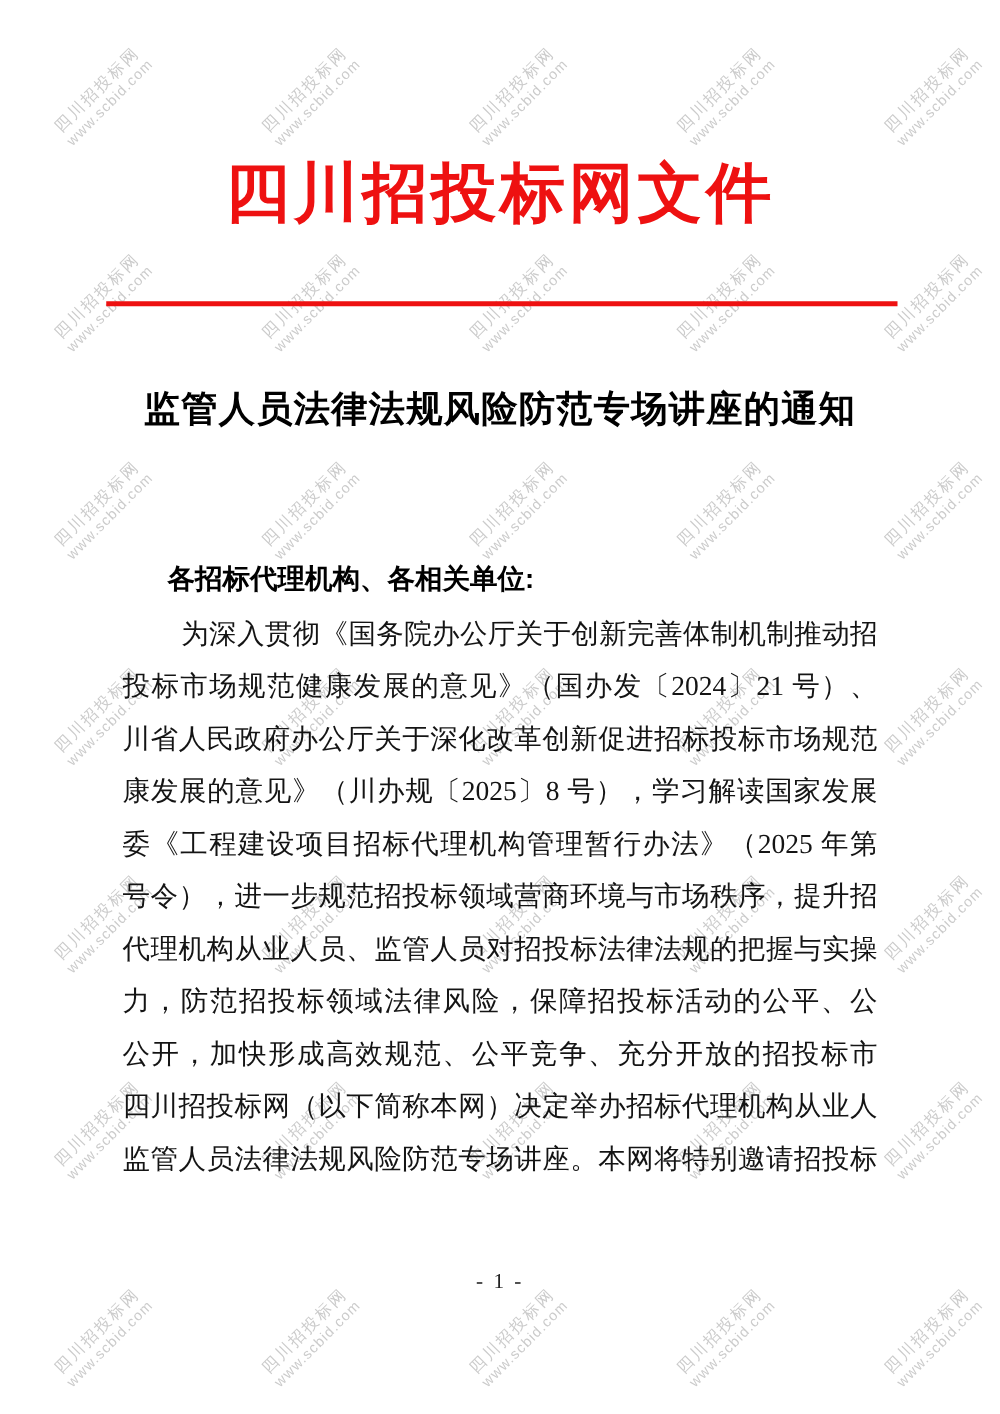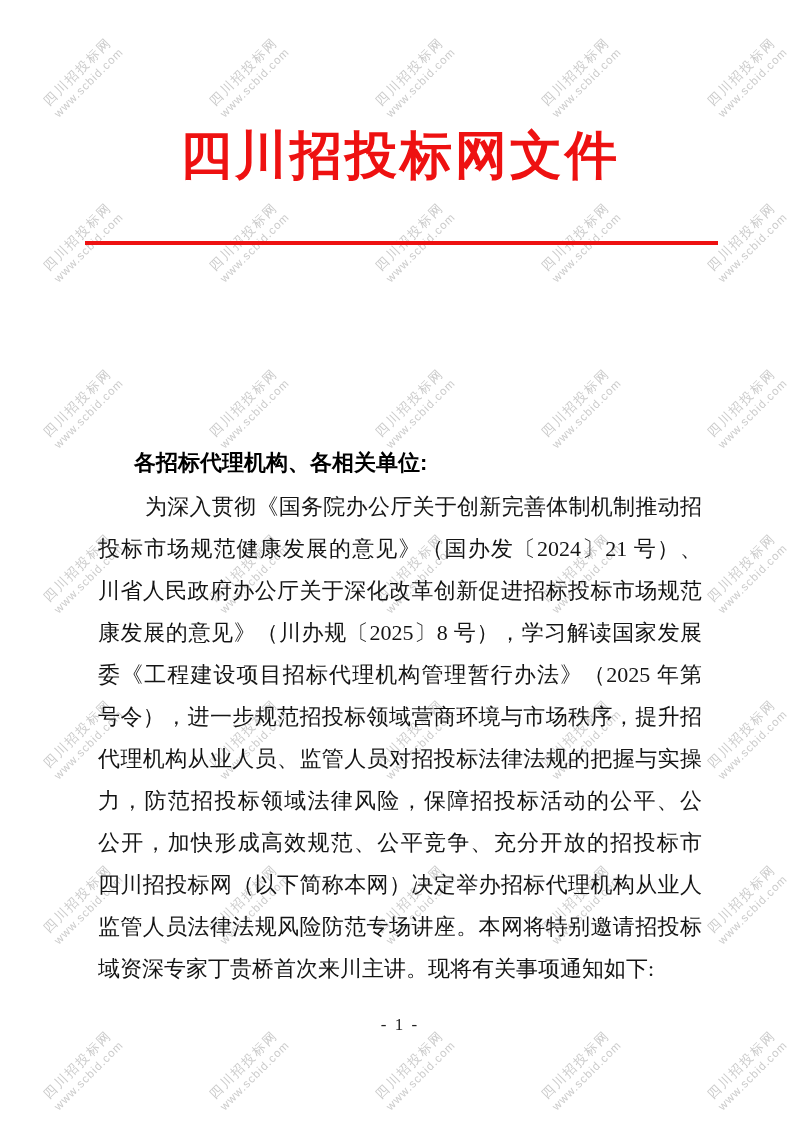--- a/index.html
+++ b/index.html
@@ -243,35 +243,35 @@
     </div>
 
   <div class="content">
 
     <div class="letterhead">四川招投标网文件</div>
 
 
     <div class="red-line"></div>
 
     <div class="notice-title">
+      <div>监管人员法律法规风险防范专场讲座的通知</div>
     </div>
 
     <div class="salutation">各招标代理机构、各相关单位:</div>
 
     <div class="body-lines" id="body-lines">
         <div class="body-line">为深入贯彻《国务院办公厅关于创新完善体制机制推动招标</div>
         <div class="body-line">投标市场规范健康发展的意见》（国办发〔2024〕21 号）、《四</div>
         <div class="body-line">川省人民政府办公厅关于深化改革创新促进招标投标市场规范健</div>
         <div class="body-line">康发展的意见》（川办规〔2025〕8 号），学习解读国家发展改革</div>
         <div class="body-line">委《工程建设项目招标代理机构管理暂行办法》（2025 年第 34</div>
         <div class="body-line">号令），进一步规范招投标领域营商环境与市场秩序，提升招标</div>
         <div class="body-line">代理机构从业人员、监管人员对招投标法律法规的把握与实操能</div>
         <div class="body-line">力，防范招投标领域法律风险，保障招投标活动的公平、公正、</div>
         <div class="body-line">公开，加快形成高效规范、公平竞争、充分开放的招投标市场，</div>
         <div class="body-line">四川招投标网（以下简称本网）决定举办招标代理机构从业人员、</div>
         <div class="body-line">监管人员法律法规风险防范专场讲座。本网将特别邀请招投标领</div>
-        <div class="body-line">域资深专家丁贵桥首次来川主讲。现将有关事项通知如下:</div>
       </div>
 
     <div class="page-number">- 1 -</div>
 
   </div>
 </div>
 
 </body></html>

